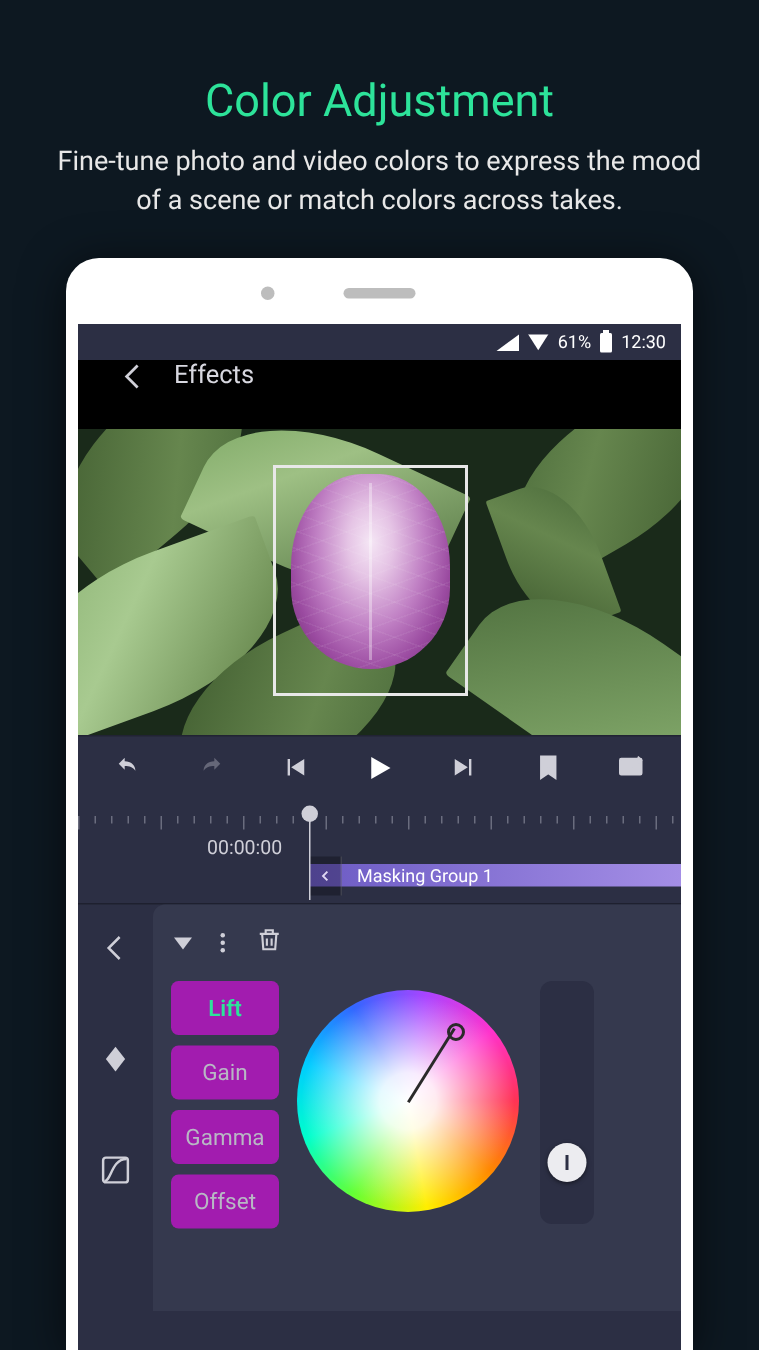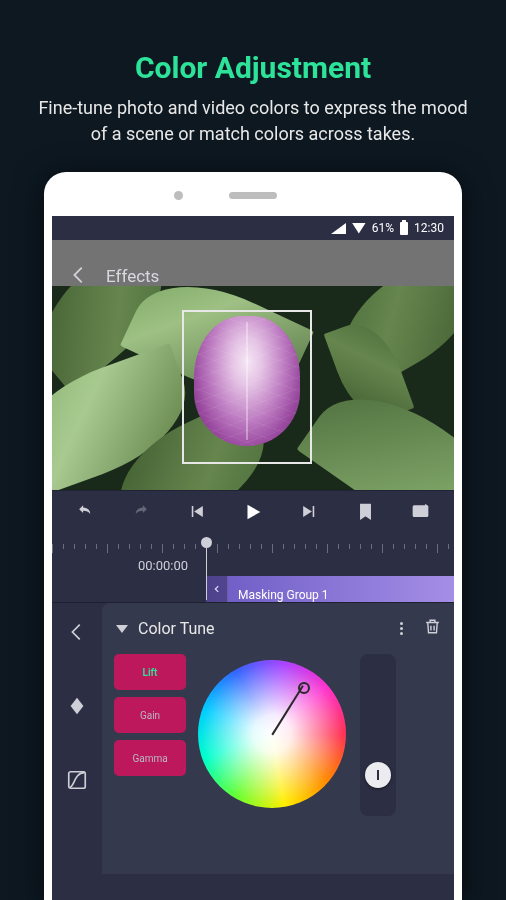--- a/index.html
+++ b/index.html
@@ -1,28 +1,28 @@
 <!DOCTYPE html>
 <html><head>
 <meta charset="utf-8">
 <style>
 *{margin:0;padding:0;box-sizing:border-box;font-family:-apple-system,BlinkMacSystemFont,"Segoe UI",Roboto,sans-serif;-webkit-font-smoothing:antialiased}
 body{width:506px;height:900px;background:#0d1821;overflow:hidden}
-.promo-title{color:#2de39a;font-size:30px;font-weight:700;text-align:center;padding-top:50px}
+.promo-title{color:#2de39a;font-size:30px;font-weight:400;text-align:center;padding-top:50px}
 .promo-sub{color:#e8e8e8;font-size:18px;text-align:center;line-height:1.45;padding:10px 30px 0;font-weight:400}
 .phone{position:absolute;left:44px;top:172px;width:418px;height:728px;background:#fff;border-radius:22px 22px 0 0;box-shadow:0 4px 30px rgba(0,0,0,.6)}
 .speaker{position:absolute;top:20px;left:50%;transform:translateX(-50%);width:48px;height:7px;background:#bdbdbd;border-radius:4px}
 .camera{position:absolute;top:19px;left:130px;width:9px;height:9px;background:#bdbdbd;border-radius:50%}
 .screen{position:absolute;top:44px;left:8px;right:8px;bottom:0;background:#2c2f44;overflow:hidden}
 .statusbar{height:24px;background:#2c2f44;display:flex;align-items:center;justify-content:flex-end;padding:0 10px;gap:6px;font-size:12px;color:#fff}
 .sb-signal{width:0;height:0;border-style:solid;border-width:0 0 11px 15px;border-color:transparent transparent #fff transparent}
 .sb-wifi{width:14px;height:11px;clip-path:polygon(50% 100%,0 0,100% 0);background:#fff}
 .sb-batt{width:8px;height:13px;background:#fff;border-radius:1px;position:relative}
 .sb-batt::before{content:"";position:absolute;top:-2px;left:2px;width:4px;height:2px;background:#fff}
-.topbar{height:46px;background:#737373;display:flex;align-items:flex-end;padding:0 16px;gap:16px}
+.topbar{height:46px;background:#000000;display:flex;align-items:flex-start;padding:0 26px;gap:16px}
 .back-arrow{width:22px;height:22px;stroke:#d0d0d8;stroke-width:2;fill:none}
 .topbar-title{color:#d8d8e0;font-size:17px}
 .preview{height:204px;background:#1a2a1a;position:relative;overflow:hidden}
 .leaf{position:absolute;border-radius:60% 2% 60% 2%;background:linear-gradient(135deg,#4a6a3a 0%,#66864e 40%,#3e5a2e 100%)}
 .leaf.l1{width:150px;height:85px;top:-15px;left:-25px;transform:rotate(140deg)}
 .leaf.l2{width:170px;height:95px;top:5px;left:80px;transform:rotate(25deg);background:linear-gradient(135deg,#7aa662 0%,#9ec084 35%,#4a6a3a 100%)}
 .leaf.l3{width:150px;height:85px;top:-10px;right:-30px;transform:rotate(-30deg)}
 .leaf.l4{width:180px;height:100px;top:85px;left:-40px;transform:rotate(-20deg);background:linear-gradient(135deg,#88b070 0%,#a8ca90 40%,#5a7a40 100%)}
 .leaf.l5{width:160px;height:90px;bottom:-25px;left:60px;transform:rotate(155deg)}
 .leaf.l6{width:180px;height:100px;bottom:-20px;right:-35px;transform:rotate(-145deg);background:linear-gradient(135deg,#92ba78 0%,#4a6a3a 100%)}
@@ -34,37 +34,37 @@
 .transport{height:46px;background:#2c2f44;display:flex;align-items:center;justify-content:space-around;padding:0 6px;border-top:1px solid rgba(0,0,0,.25)}
 .transport svg{width:19px;height:19px;fill:#cfcfd8}
 .transport .dim svg{opacity:.35}
 .transport .play svg{width:22px;height:22px;fill:#fff}
 .timeline{height:66px;background:#2c2f44;position:relative;padding-top:6px}
 .ruler{position:absolute;top:8px;left:0;right:0;height:10px}
 .ruler-tick{position:absolute;top:0;width:1px;background:#6a6d7e}
 .playhead{position:absolute;top:6px;left:154px;width:1px;height:58px;background:#cfcfd8}
 .playhead::before{content:"";position:absolute;top:-5px;left:-5px;width:11px;height:11px;background:#cfcfd8;border-radius:50%}
 .timecode{position:absolute;top:22px;left:86px;color:#cfcfd8;font-size:13px}
-.clip{position:absolute;top:40px;left:154px;right:0;height:26px;background:linear-gradient(90deg,#6c5bc4 0%,#a48ee6 100%);display:flex;align-items:flex-end;font-size:12px;color:#fff}
+.clip{position:absolute;top:40px;left:154px;right:0;height:15px;background:linear-gradient(90deg,#6c5bc4 0%,#a48ee6 100%);display:flex;align-items:center;font-size:12px;color:#fff}
 .clip-handle{width:22px;height:26px;background:rgba(0,0,0,.28);display:flex;align-items:center;justify-content:center;border-right:1px solid rgba(255,255,255,.15)}
 .clip-label{padding-left:10px}
 .panel{height:272px;background:#2c2f44;display:flex;border-top:1px solid rgba(0,0,0,.3)}
 .panel-side{width:50px;display:flex;flex-direction:column;align-items:center;padding-top:18px;gap:52px}
 .panel-side svg{width:22px;height:22px;stroke:#cfcfd8;fill:none;stroke-width:1.8}
 .panel-side .diamond{fill:#cfcfd8;stroke:none}
 .panel-main{flex:1;background:#35394e;border-radius:8px 0 0 0;padding:14px 12px 8px 12px}
 .panel-head{display:flex;align-items:center;margin-bottom:14px}
 .panel-tri{width:0;height:0;border-left:6px solid transparent;border-right:6px solid transparent;border-top:8px solid #cfcfd8;margin-right:10px;margin-left:2px}
 .panel-title{color:#e8e8e8;font-size:16px;flex:1}
 .panel-more{width:20px;display:flex;flex-direction:column;gap:2px;align-items:center;margin-right:12px}
 .panel-more span{width:3px;height:3px;background:#cfcfd8;border-radius:50%}
 .panel-trash svg{width:19px;height:19px;stroke:#cfcfd8;fill:none;stroke-width:1.8}
 .panel-body{display:flex;gap:12px}
 .tune-tabs{width:72px;display:flex;flex-direction:column;gap:7px}
-.tune-tab{height:36px;background:#be185d;border-radius:5px;display:flex;align-items:center;justify-content:center;font-size:10px;color:#b8b8c4}
+.tune-tab{height:36px;background:#a21caf;border-radius:5px;display:flex;align-items:center;justify-content:center;font-size:15px;color:#b8b8c4}
 .tune-tab.active{color:#2de39a;font-weight:600}
 .color-wheel-wrap{width:148px;height:148px;position:relative;margin-top:6px}
 .color-wheel{width:148px;height:148px;border-radius:50%;background:conic-gradient(from 90deg,#ff3355,#ff8800,#ffee00,#66ff33,#00ffcc,#00ccff,#3366ff,#aa44ff,#ff33cc,#ff3355)}
 .color-wheel::after{content:"";position:absolute;inset:0;border-radius:50%;background:radial-gradient(circle,#fff 0%,rgba(255,255,255,.9) 18%,rgba(255,255,255,0) 68%)}
 .wheel-line{position:absolute;top:74px;left:74px;width:58px;height:1.5px;background:#2a2a2a;transform-origin:0 50%;transform:rotate(-58deg)}
 .wheel-dot{position:absolute;top:22px;left:100px;width:12px;height:12px;border:2px solid #2a2a2a;border-radius:50%;background:transparent}
 .slider{width:36px;height:162px;background:#2c2f44;border-radius:8px;position:relative;margin-left:2px}
 .slider-thumb{position:absolute;top:108px;left:50%;transform:translateX(-50%);width:26px;height:26px;background:#ececf0;border-radius:50%;box-shadow:0 1px 3px rgba(0,0,0,.5)}
 .slider-thumb::after{content:"";position:absolute;top:50%;left:50%;width:2px;height:10px;background:#2c2f44;transform:translate(-50%,-50%)}
 </style>
@@ -194,37 +194,37 @@
             <path d="M12 3l7 9-7 9-7-9z"></path>
           </svg>
         <svg viewBox="0 0 24 24">
             <rect x="3" y="3" width="18" height="18" rx="2"></rect>
             <path d="M4 20c5 0 5-16 16-16"></path>
           </svg>
       </div>
       <div class="panel-main">
         <div class="panel-head">
           <div class="panel-tri"></div>
-          <div class="panel-title">Color Tune</div>
           <div class="panel-more">
               <span></span>
               <span></span>
               <span></span>
             </div>
           <div class="panel-trash">
             <svg viewBox="0 0 24 24">
                 <path d="M4 7h16M9 7V4h6v3M6 7l1 13h10l1-13M10 11v6M14 11v6"></path>
               </svg>
           </div>
         </div>
         <div class="panel-body">
           <div class="tune-tabs" id="tune-tabs">
               <div class="tune-tab active">Lift</div>
               <div class="tune-tab">Gain</div>
               <div class="tune-tab">Gamma</div>
+              <div class="tune-tab">Offset</div>
             </div>
           <div class="color-wheel-wrap">
             <div class="color-wheel"></div>
             <div class="wheel-line"></div>
             <div class="wheel-dot"></div>
           </div>
           <div class="slider">
             <div class="slider-thumb"></div>
           </div>
         </div>

